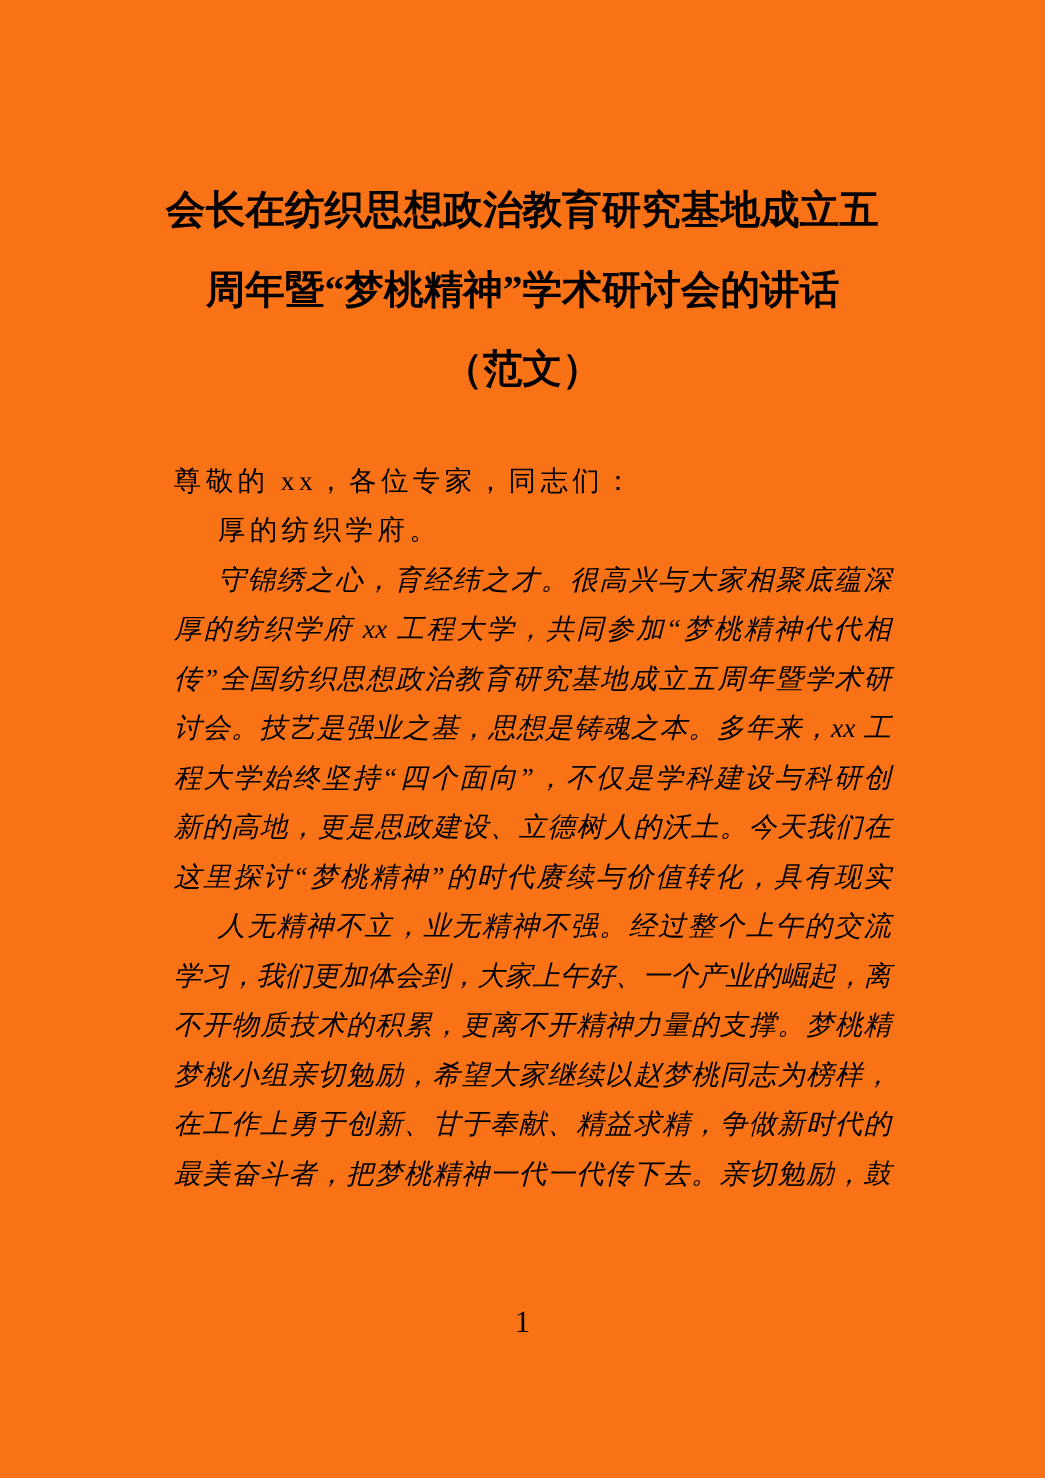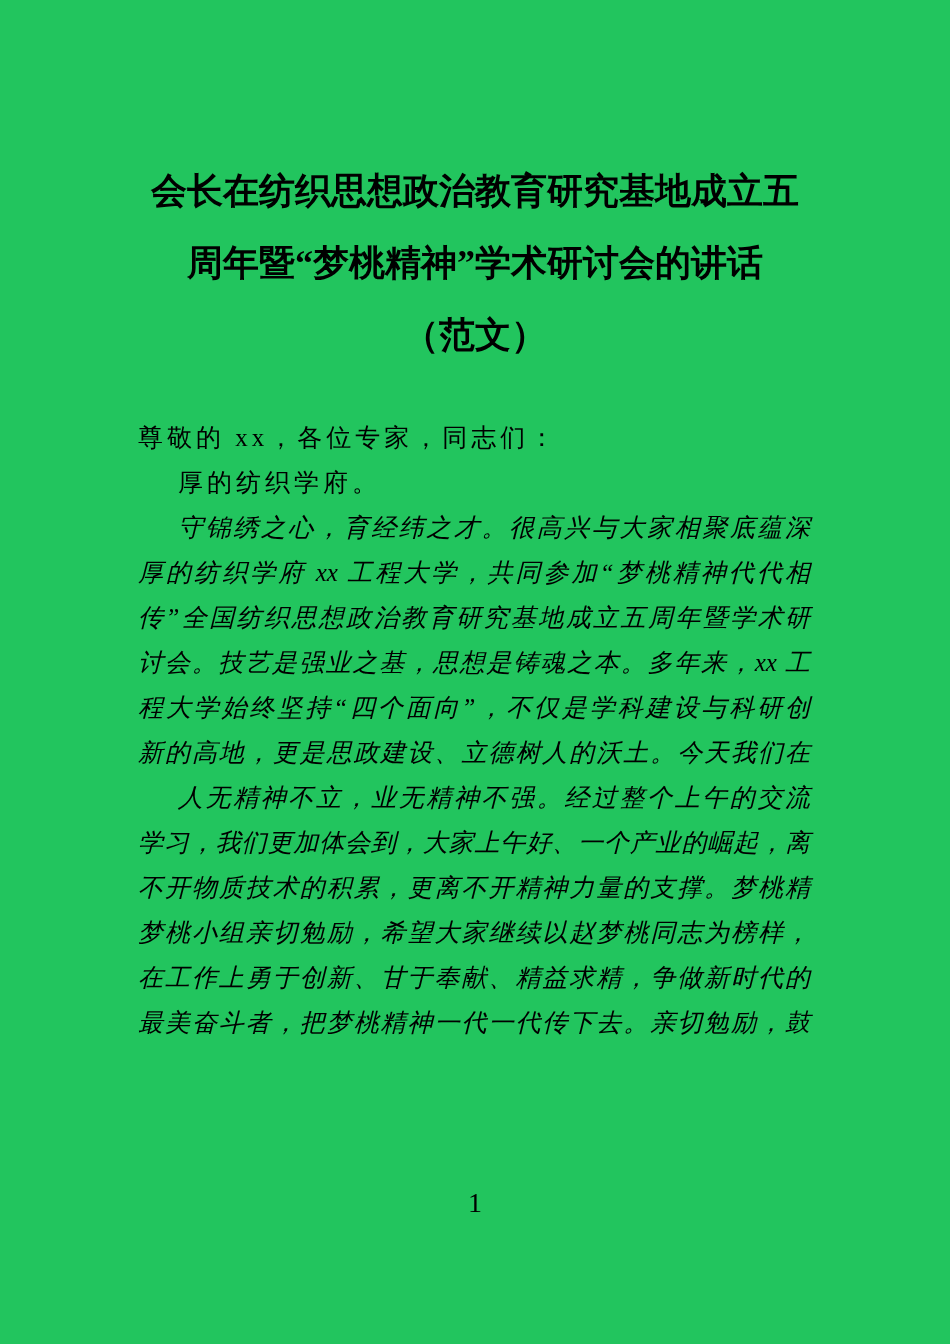--- a/index.html
+++ b/index.html
@@ -11,21 +11,21 @@
     width: 950px;
     height: 1344px;
     overflow: hidden;
     font-family: "Liberation Serif", "DejaVu Serif", serif;
     color: #000000;
   }
   .page {
     position: relative;
     width: 950px;
     height: 1344px;
-    background: #22c55e;
+    background: #f97316;
   }
   .doc-title {
     position: absolute;
     top: 155px;
     left: 0;
     width: 950px;
     text-align: center;
     font-weight: bold;
     font-size: 36px;
     color: #000000;
@@ -39,20 +39,21 @@
     position: absolute;
     top: 415px;
     left: 138px;
     width: 672px;
     font-size: 25px;
     color: #000000;
   }
   .body-line {
     height: 45px;
     line-height: 45px;
+    margin-left: 20px;
   }
   .body-line.fill {
     text-align: justify;
     text-align-last: justify;
     font-style: italic;
   }
   .body-line.plain {
     text-align: left;
     letter-spacing: 4px;
   }
@@ -82,20 +83,21 @@
     </div>
   <div class="doc-body">
       <div class="body-line plain">尊敬的 xx，各位专家，同志们：</div>
       <div class="body-line plain indent">厚的纺织学府。</div>
       <div class="body-line fill indent">守锦绣之心，育经纬之才。很高兴与大家相聚底蕴深</div>
       <div class="body-line fill">厚的纺织学府 xx 工程大学，共同参加“梦桃精神代代相</div>
       <div class="body-line fill">传”全国纺织思想政治教育研究基地成立五周年暨学术研</div>
       <div class="body-line fill">讨会。技艺是强业之基，思想是铸魂之本。多年来，xx 工</div>
       <div class="body-line fill">程大学始终坚持“四个面向”，不仅是学科建设与科研创</div>
       <div class="body-line fill">新的高地，更是思政建设、立德树人的沃土。今天我们在</div>
+      <div class="body-line fill">这里探讨“梦桃精神”的时代赓续与价值转化，具有现实</div>
       <div class="body-line fill indent">人无精神不立，业无精神不强。经过整个上午的交流</div>
       <div class="body-line fill">学习，我们更加体会到，大家上午好、一个产业的崛起，离</div>
       <div class="body-line fill">不开物质技术的积累，更离不开精神力量的支撑。梦桃精</div>
       <div class="body-line fill">梦桃小组亲切勉励，希望大家继续以赵梦桃同志为榜样，</div>
       <div class="body-line fill">在工作上勇于创新、甘于奉献、精益求精，争做新时代的</div>
       <div class="body-line fill">最美奋斗者，把梦桃精神一代一代传下去。亲切勉励，鼓</div>
     </div>
   <div class="page-number">1</div>
 </div>
 

